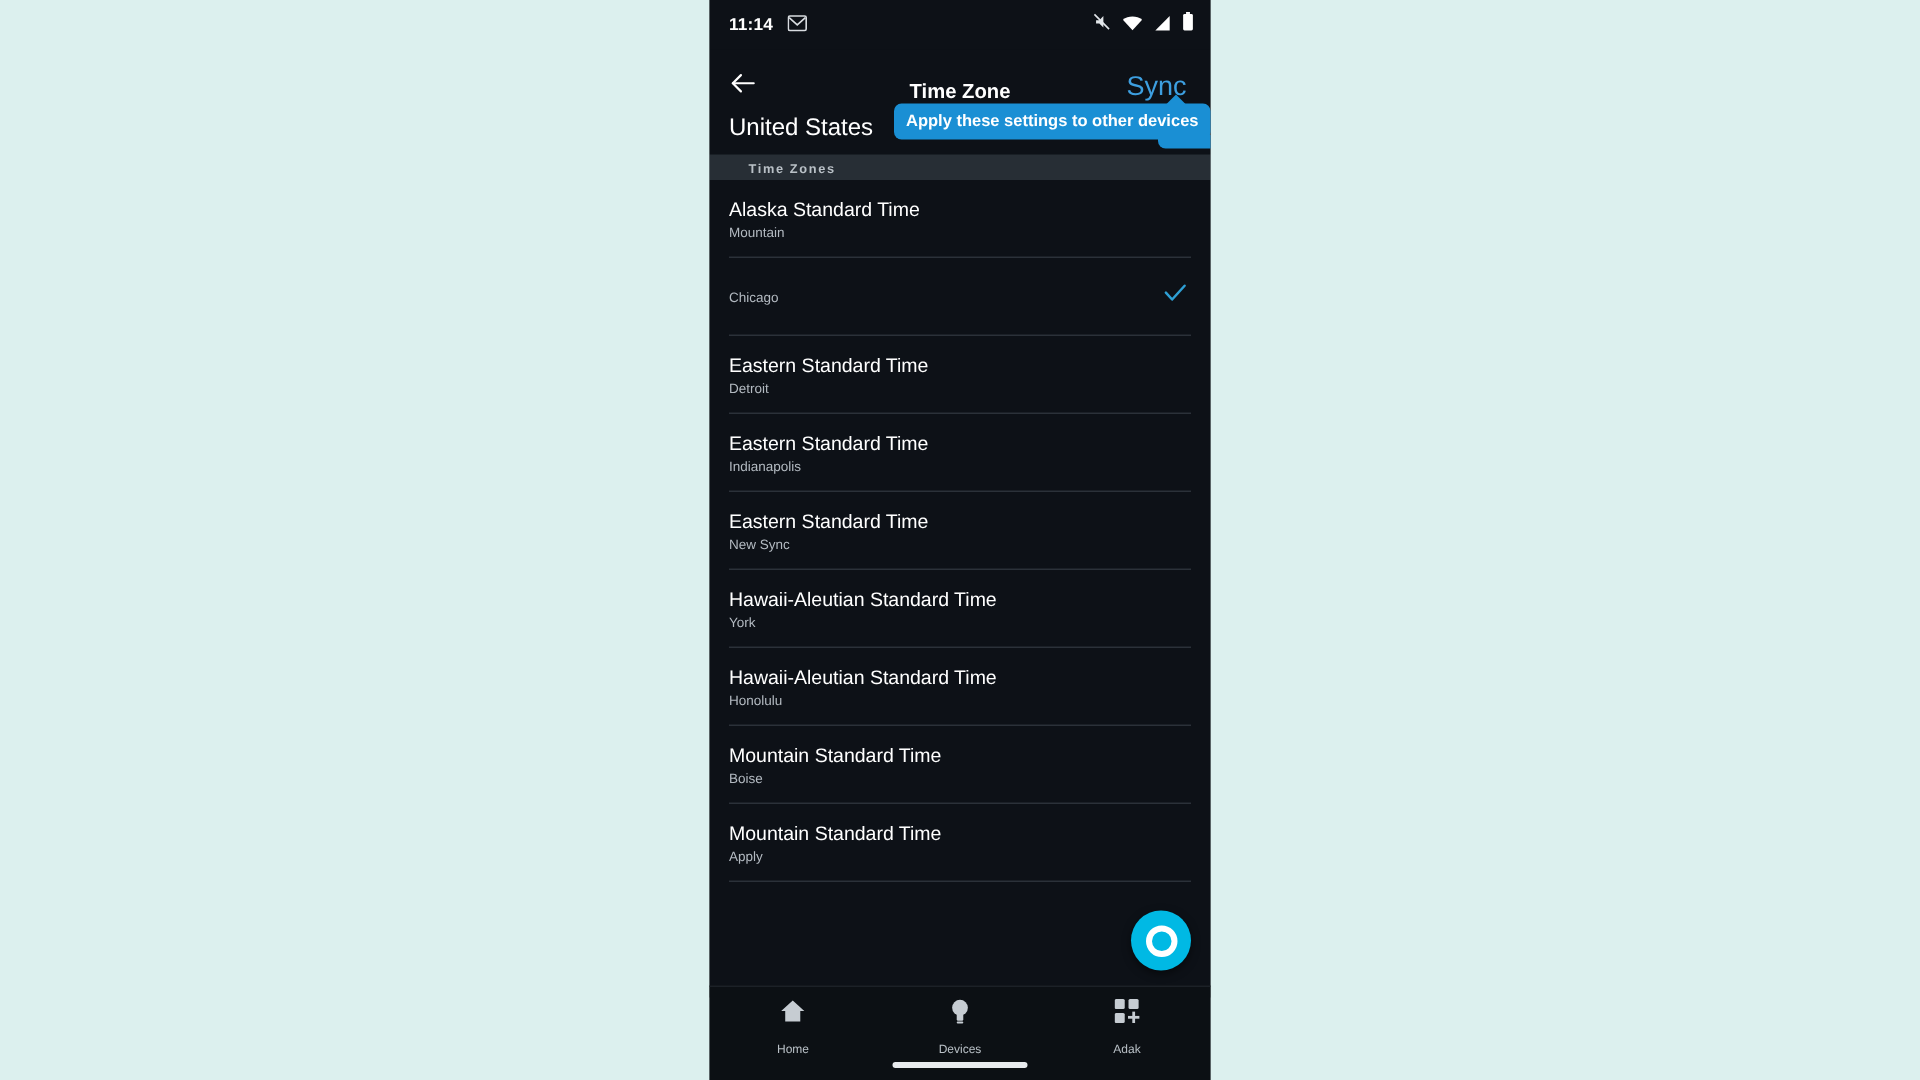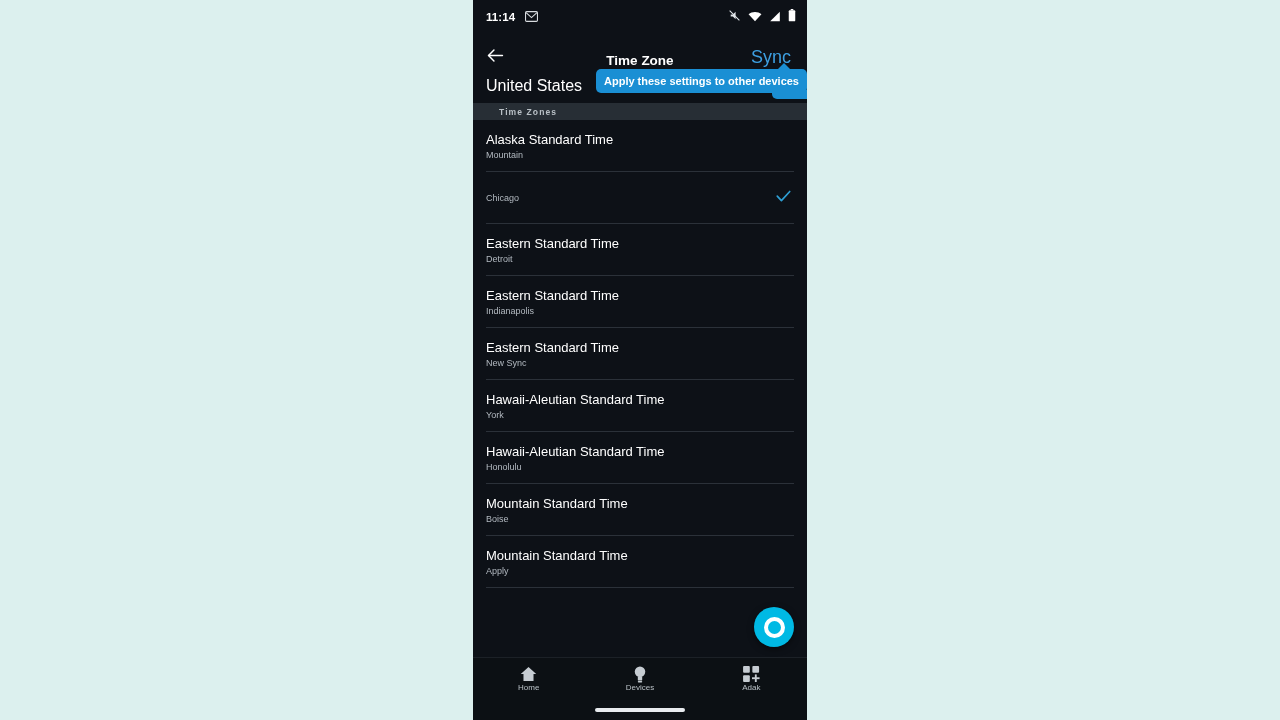--- a/index.html
+++ b/index.html
@@ -237,21 +237,21 @@
     border-top: 1px solid #1c2127;
     display: flex;
     align-items: flex-start;
     padding-top: 7px;
   }
   .nav-item {
     flex: 1;
     display: flex;
     flex-direction: column;
     align-items: center;
-    gap: 0;
+    gap: 12px;
     cursor: pointer;
     justify-content: space-between;
   }
   .nav-label {
     color: #b9c0c6;
     font-size: 8px;
   }
   .nav-icon {
     height: 18px;
     display: flex;

